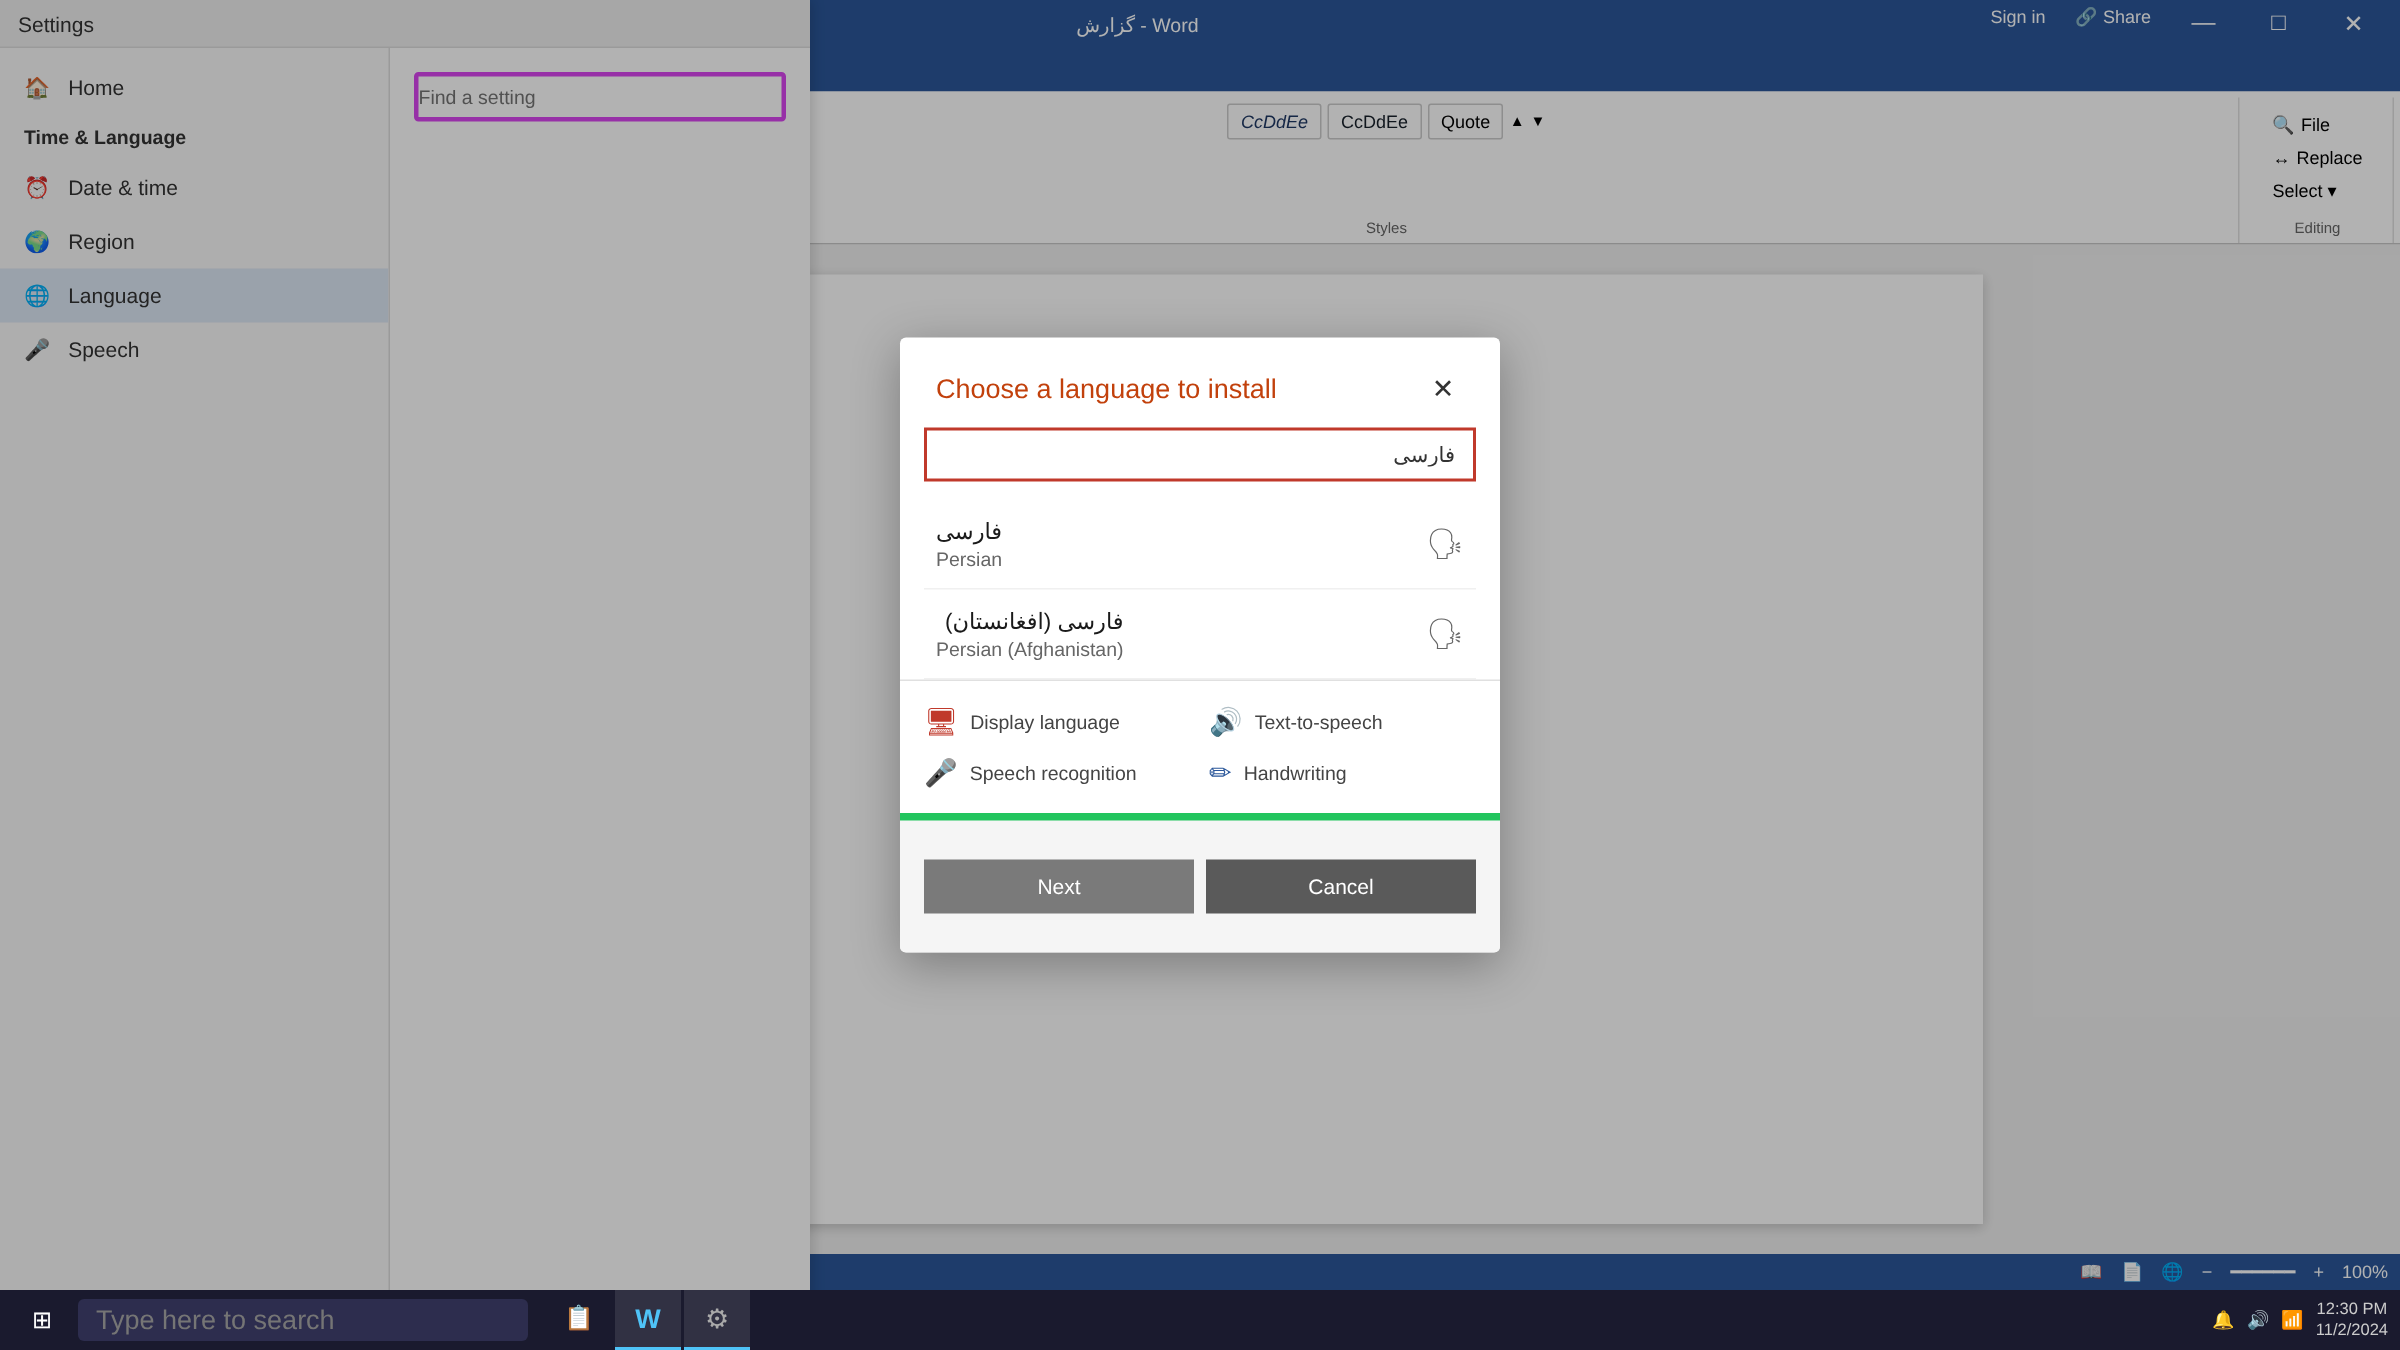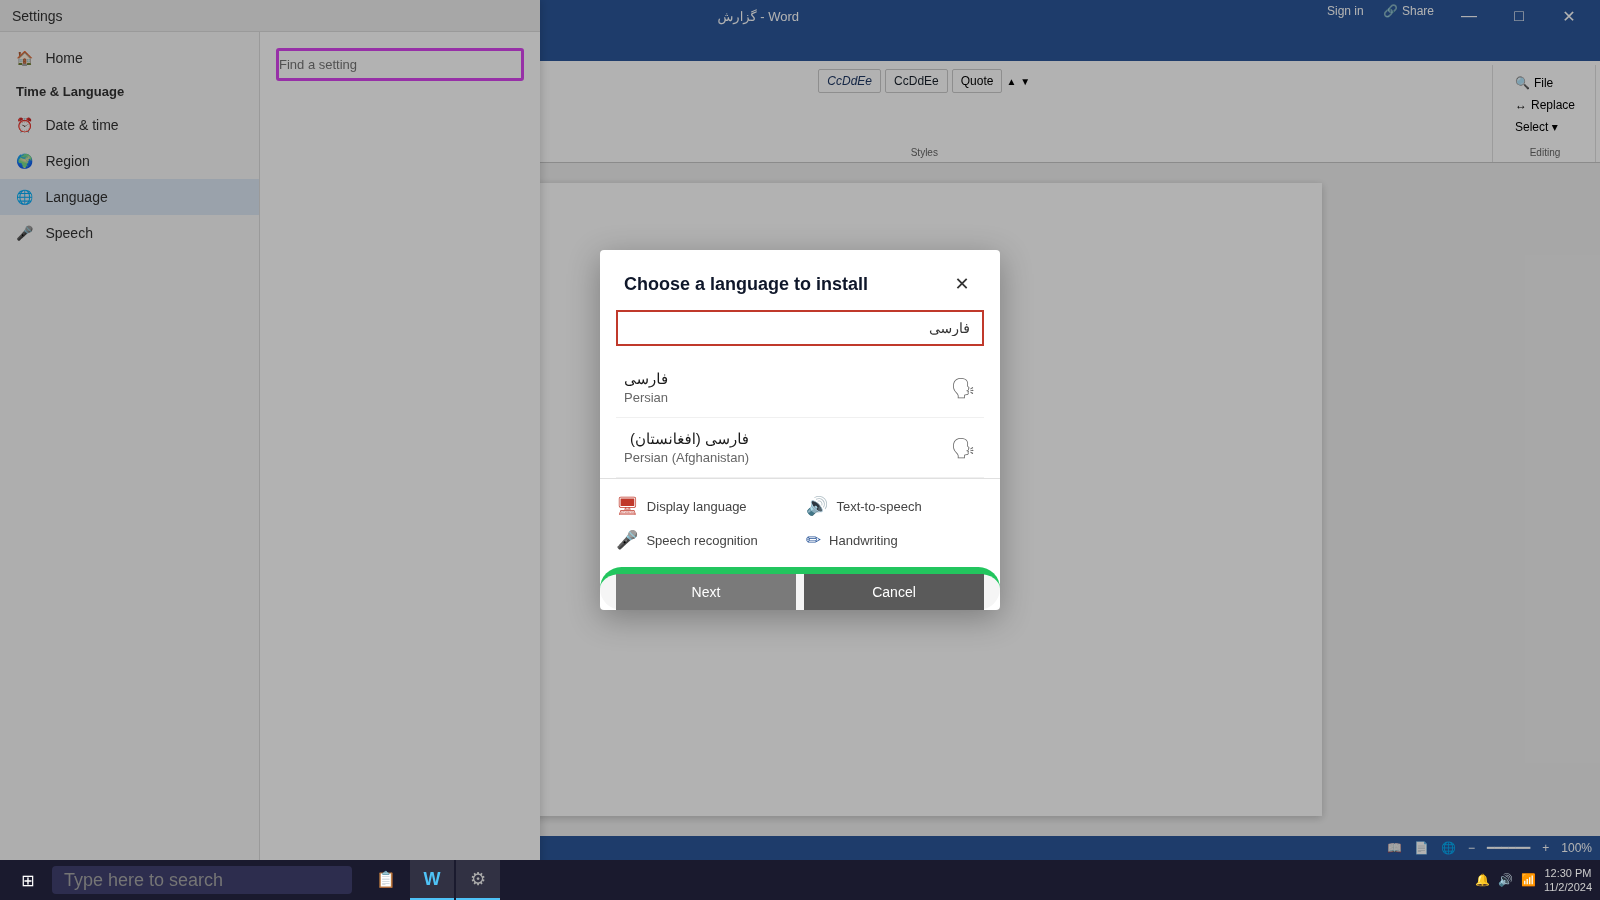--- a/index.html
+++ b/index.html
@@ -158,21 +158,21 @@
       background: rgba(0,0,0,0.3); z-index: 200;
       display: flex; align-items: center; justify-content: center;
     }
     .dialog {
       background: white; width: 400px; border-radius: 4px;
       box-shadow: 0 8px 32px rgba(0,0,0,0.3); overflow: hidden;
     }
     .dialog-header {
       padding: 20px 24px 12px; display: flex; align-items: center; justify-content: space-between;
     }
-    .dialog-title { font-size: 18px; font-weight: 700; color: #0f172a; }
+    .dialog-title { font-size: 18px; font-weight: 400; color: #c2410c; }
     .dialog-close {
       width: 28px; height: 28px; cursor: pointer; font-size: 18px;
       display: flex; align-items: center; justify-content: center; color: #333;
     }
     .dialog-search-wrap { padding: 0 16px 12px; }
     .dialog-search {
       width: 100%; padding: 8px 12px; border: 2px solid #c0392b;
       font-size: 14px; direction: rtl; color: #333;
       outline: none; background: white;
     }
@@ -190,22 +190,22 @@
     .dialog-footer-options {
       padding: 16px; display: grid; grid-template-columns: 1fr 1fr;
       gap: 12px; border-top: 1px solid #e0e0e0;
     }
     .footer-option {
       display: flex; align-items: center; gap: 8px; font-size: 13px; color: #444;
       cursor: pointer;
     }
     .footer-option-icon { font-size: 18px; }
     .dialog-actions {
-      padding: 0 16px; display: flex; gap: 8px;
-      background: #f5f5f5; border-top: 7px solid #22c55e; border-radius: 23px;
+      padding: 26px 16px; display: flex; gap: 8px;
+      background: #f5f5f5; border-top: 5px solid #22c55e;
     }
     .btn-next {
       flex: 1; padding: 10px; background: #7a7a7a; color: white;
       border: none; cursor: pointer; font-size: 14px;
     }
     .btn-cancel {
       flex: 1; padding: 10px; background: #5a5a5a; color: white;
       border: none; cursor: pointer; font-size: 14px;
     }
 

